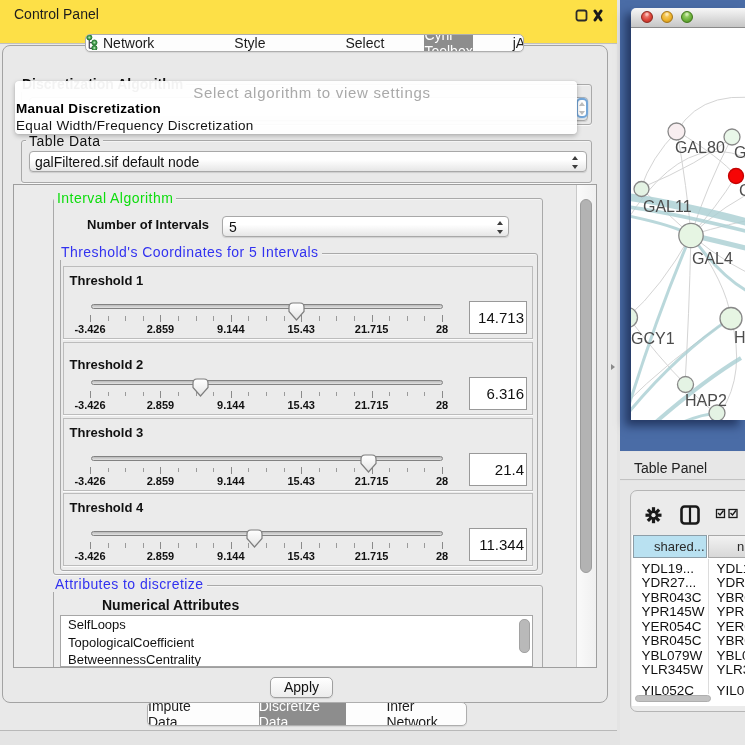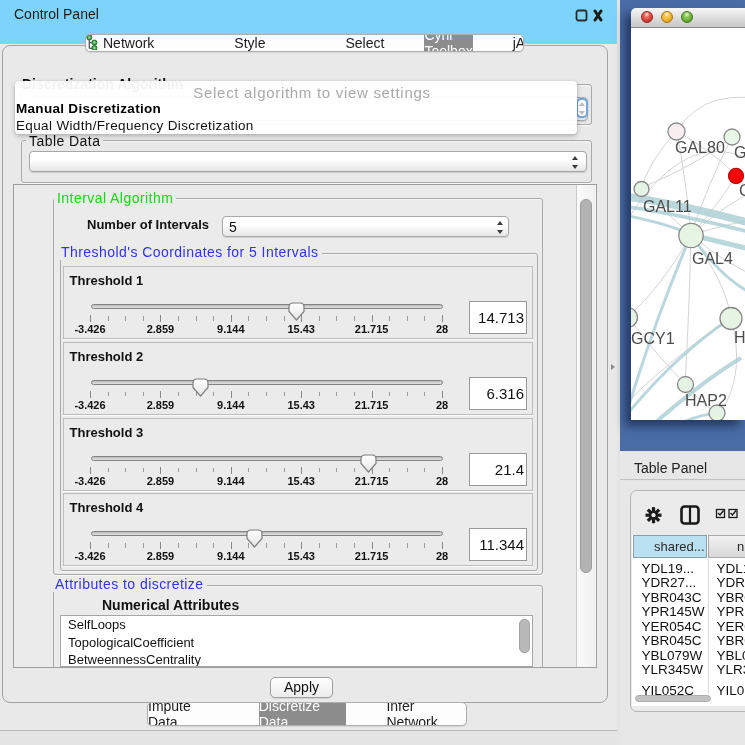--- a/index.html
+++ b/index.html
@@ -2,21 +2,21 @@
 <html><head>
 <meta charset="utf-8">
 <style>
 * { margin:0; padding:0; box-sizing:border-box; }
 html,body { width:745px; height:745px; overflow:hidden; }
 body { font-family:"Liberation Sans", sans-serif; background:#e4e4e4; position:relative; }
 .abs { position:absolute; }
 
 
 #cp { position:absolute; left:0; top:0; width:617px; height:731px; background:#e9e9e9; border-bottom:1px solid #b8b8b8; }
-#cp-title { position:absolute; left:0; top:0; width:617px; height:44px; background:#7dd3fc; border-bottom:1px solid #c0c0c0; }
+#cp-title { position:absolute; left:0; top:0; width:617px; height:44px; background:#fde047; border-bottom:1px solid #c0c0c0; }
 #cp-title .t { position:absolute; left:14px; top:6px; font-size:14px; color:#1d1d1d; }
 
 
 #tabpanel { position:absolute; left:2px; top:45px; width:606px; height:658px; border:1px solid #a3a3a3; border-radius:8px; background:#e9e9e9; }
 
 
 .pill { position:absolute; background:#fdfdfd; border:1px solid #aeaeae; border-radius:5px; display:flex; overflow:hidden; box-shadow:0 1px 1px rgba(0,0,0,0.08);gap:40px; }
 .pill .seg { font-size:14px; color:#1c1c1c; display:flex; align-items:center; justify-content:center; position:relative; }
 .pill .seg.sel { background:#8d8d8d; color:#ffffff; }
 .pill .sep { width:1px; background:#c9c9c9; margin:2px 0; }
@@ -101,20 +101,21 @@
   <div class="group" style="left:21px;top:84px;width:571px;height:41px;"></div>
   <div class="gtitle" style="left:19px;top:76px;font-weight:bold;color:#111;font-size:14px;letter-spacing:0;">Discretization Algorithm</div>
 
   <div class="combo" style="left:29px;top:97px;width:559px;height:24px;"></div>
   <div class="abs" style="left:576px;top:98px;width:12px;height:20px;border:2.5px solid #74a6d8;border-radius:5px;background:#fff;box-shadow:0 0 2px #9cc3e8;"></div>
   <div class="arrows dim" style="left:578px;top:102px;"></div>
 
   <div class="group" style="left:21px;top:140px;width:571px;height:43px;"></div>
   <div class="gtitle" style="left:26px;top:133px;color:#111;">Table Data</div>
   <div class="combo" style="left:29px;top:151px;width:558px;height:21px;">
+    <span class="txt" style="left:5px;">galFiltered.sif default node</span>
     <span class="arrows" style="right:8px;top:4px;"></span>
   </div>
 
   <div id="scrollpane">
     <div id="sp-content" style="position:absolute;left:0;top:0;width:563px;height:482px;">
 
       <div class="group" style="left:39px;top:13px;width:490px;height:377px;"></div>
       <div class="gtitle green" style="left:40px;top:5px;background:#ebebeb;">Interval Algorithm</div>
       <div class="bold13" style="left:73px;top:32px;">Number of Intervals</div>
       <div class="combo" style="left:208px;top:31px;width:287px;height:21px;">
@@ -162,21 +163,21 @@
           <defs>
               <linearGradient id="gth0" x1="0" y1="0" x2="0" y2="1">
                 <stop offset="0" stop-color="#ffffff"></stop>
                 <stop offset="1" stop-color="#e4e4e4"></stop>
               </linearGradient>
             </defs>
         </svg>
         <div class="vbox">14.713</div>
       </div>
       <div class="tblock" style="left:49px;top:156.9px;">
-        <div class="bold13" style="left:5.5px;top:6px;text-align:right;">Threshold 2</div>
+        <div class="bold13" style="left:5.5px;top:14px;text-align:right;">Threshold 2</div>
         <div class="track"></div>
         <div class="ticks">
             <div style="position:absolute;left:26.0px;top:0;width:1px;height:7px;background:#8a8a8a;"></div>
             <div style="position:absolute;left:43.6px;top:1px;width:1px;height:4.5px;background:#9a9a9a;"></div>
             <div style="position:absolute;left:61.2px;top:1px;width:1px;height:4.5px;background:#9a9a9a;"></div>
             <div style="position:absolute;left:78.8px;top:1px;width:1px;height:4.5px;background:#9a9a9a;"></div>
             <div style="position:absolute;left:96.4px;top:0;width:1px;height:7px;background:#8a8a8a;"></div>
             <div style="position:absolute;left:114.0px;top:1px;width:1px;height:4.5px;background:#9a9a9a;"></div>
             <div style="position:absolute;left:131.6px;top:1px;width:1px;height:4.5px;background:#9a9a9a;"></div>
             <div style="position:absolute;left:149.2px;top:1px;width:1px;height:4.5px;background:#9a9a9a;"></div>

